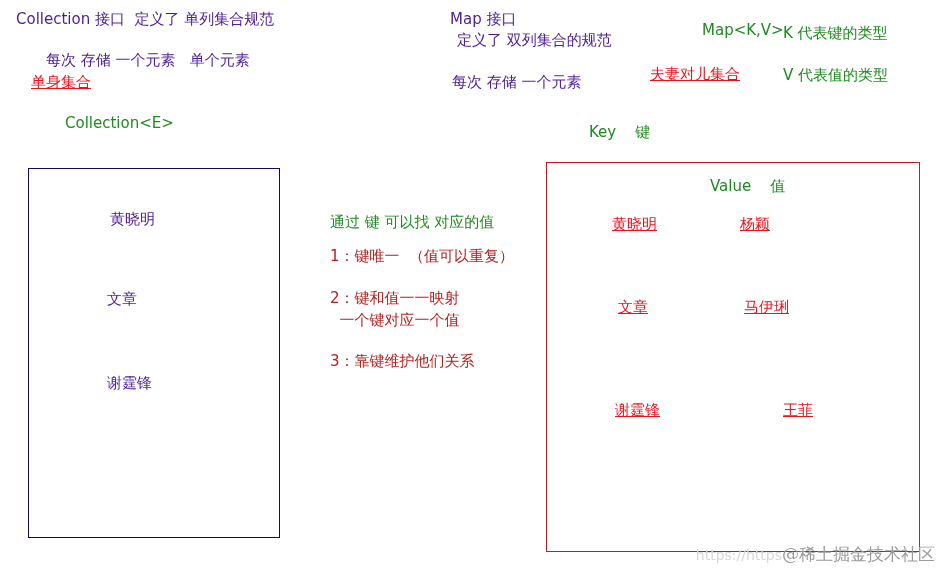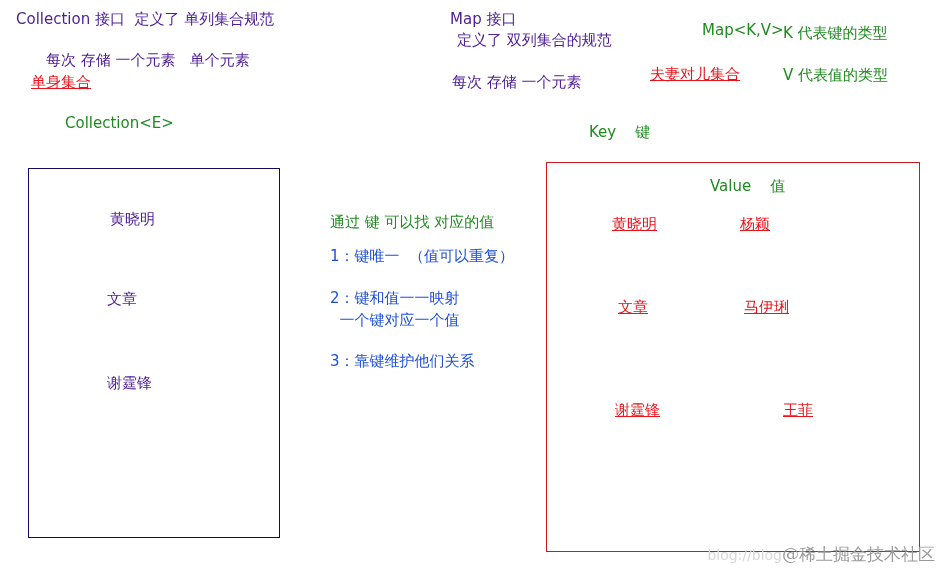--- a/index.html
+++ b/index.html
@@ -17,21 +17,21 @@
     }
     .t {
       position: absolute;
       white-space: pre;
       line-height: 20px;
       font-size: 15px;
     }
     .navy { color: #4c1d95; }
     .green { color: #1f8a1f; }
     .red { color: #e8141a; text-decoration: underline; }
-    .purple { color: #1d4ed8; }
+    .purple { color: #b91c1c; }
     .box {
       position: absolute;
       box-sizing: border-box;
     }
     .box-left {
       left: 28px;
       top: 168px;
       width: 252px;
       height: 370px;
       border: 1.5px solid #140a5c;
@@ -88,13 +88,13 @@
 <div class="t purple" style="left:330px;top:351px;">3：靠键维护他们关系</div>
 
 <div class="box box-right"></div>
 <div class="t red" style="left:612px;top:214px;">黄晓明</div>
 <div class="t red" style="left:740px;top:214px;">杨颖</div>
 <div class="t red" style="left:618px;top:297px;">文章</div>
 <div class="t red" style="left:744px;top:297px;">马伊琍</div>
 <div class="t red" style="left:615px;top:400px;">谢霆锋</div>
 <div class="t red" style="left:743px;top:400px;margin-left:40px;">王菲</div>
 
-<div class="watermark"><span class="url">blog://blog</span><span>@稀土掘金技术社区</span></div>
+<div class="watermark"><span class="url">https://https</span><span>@稀土掘金技术社区</span></div>
 
 </body></html>

